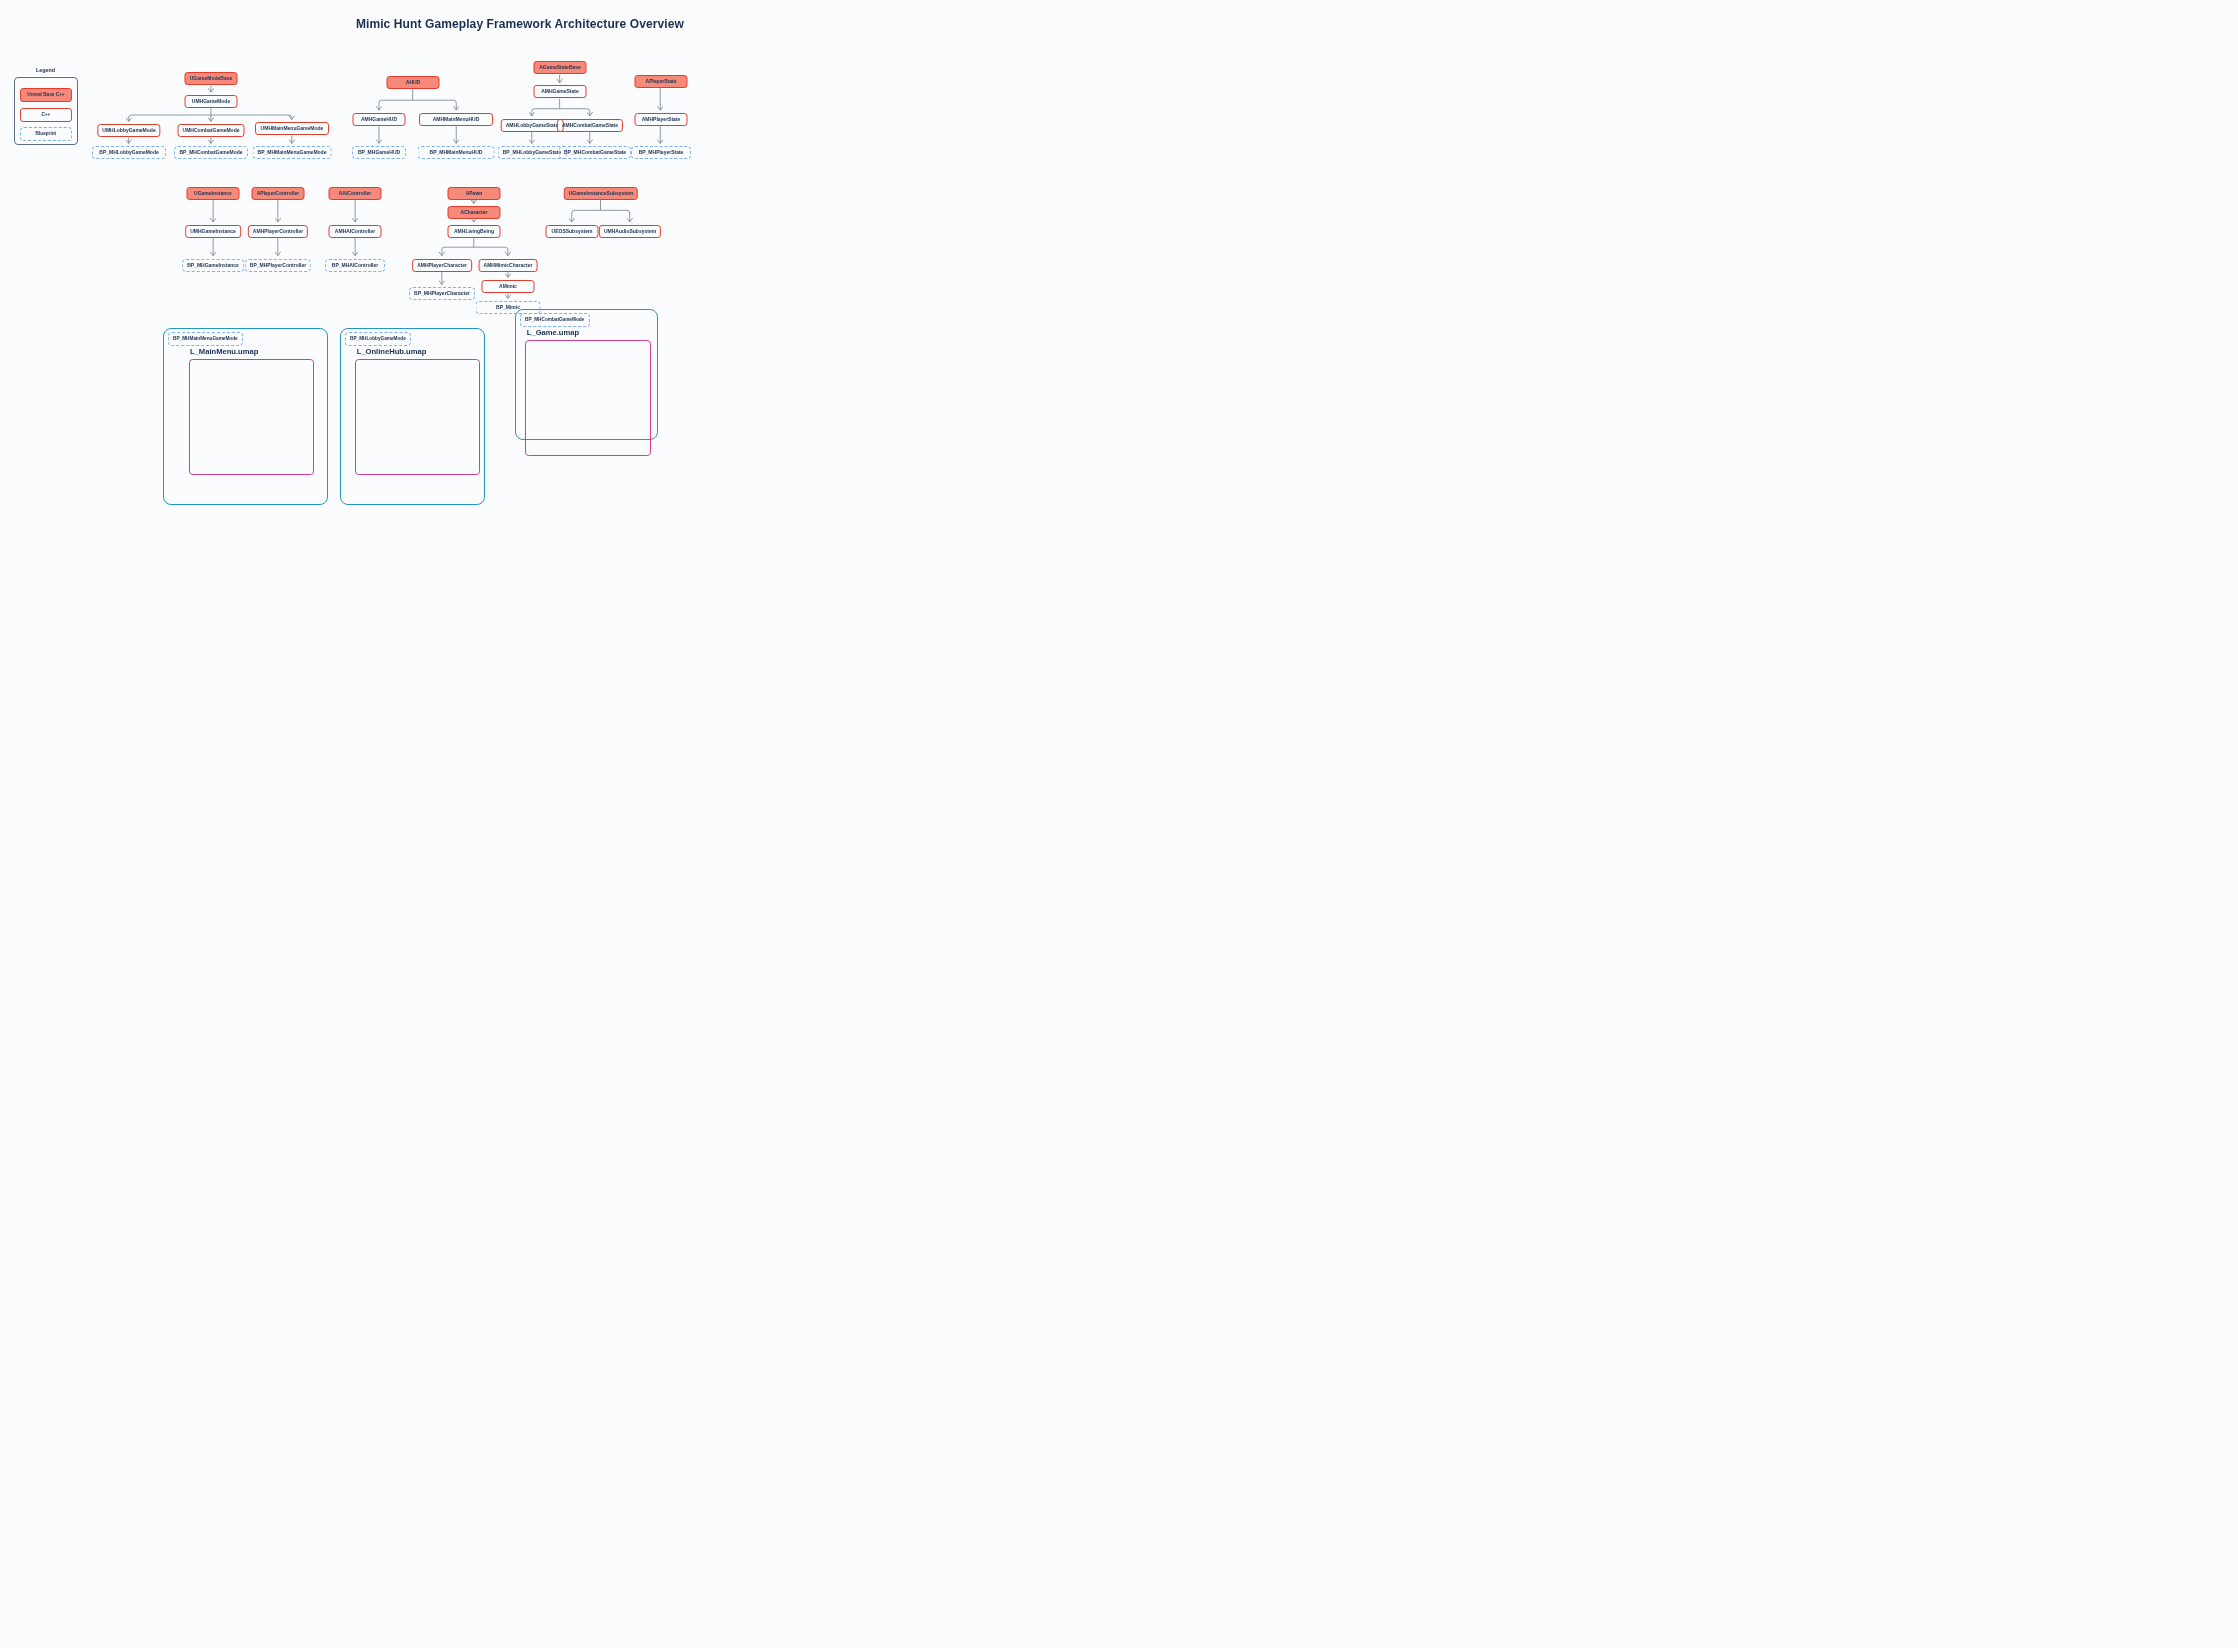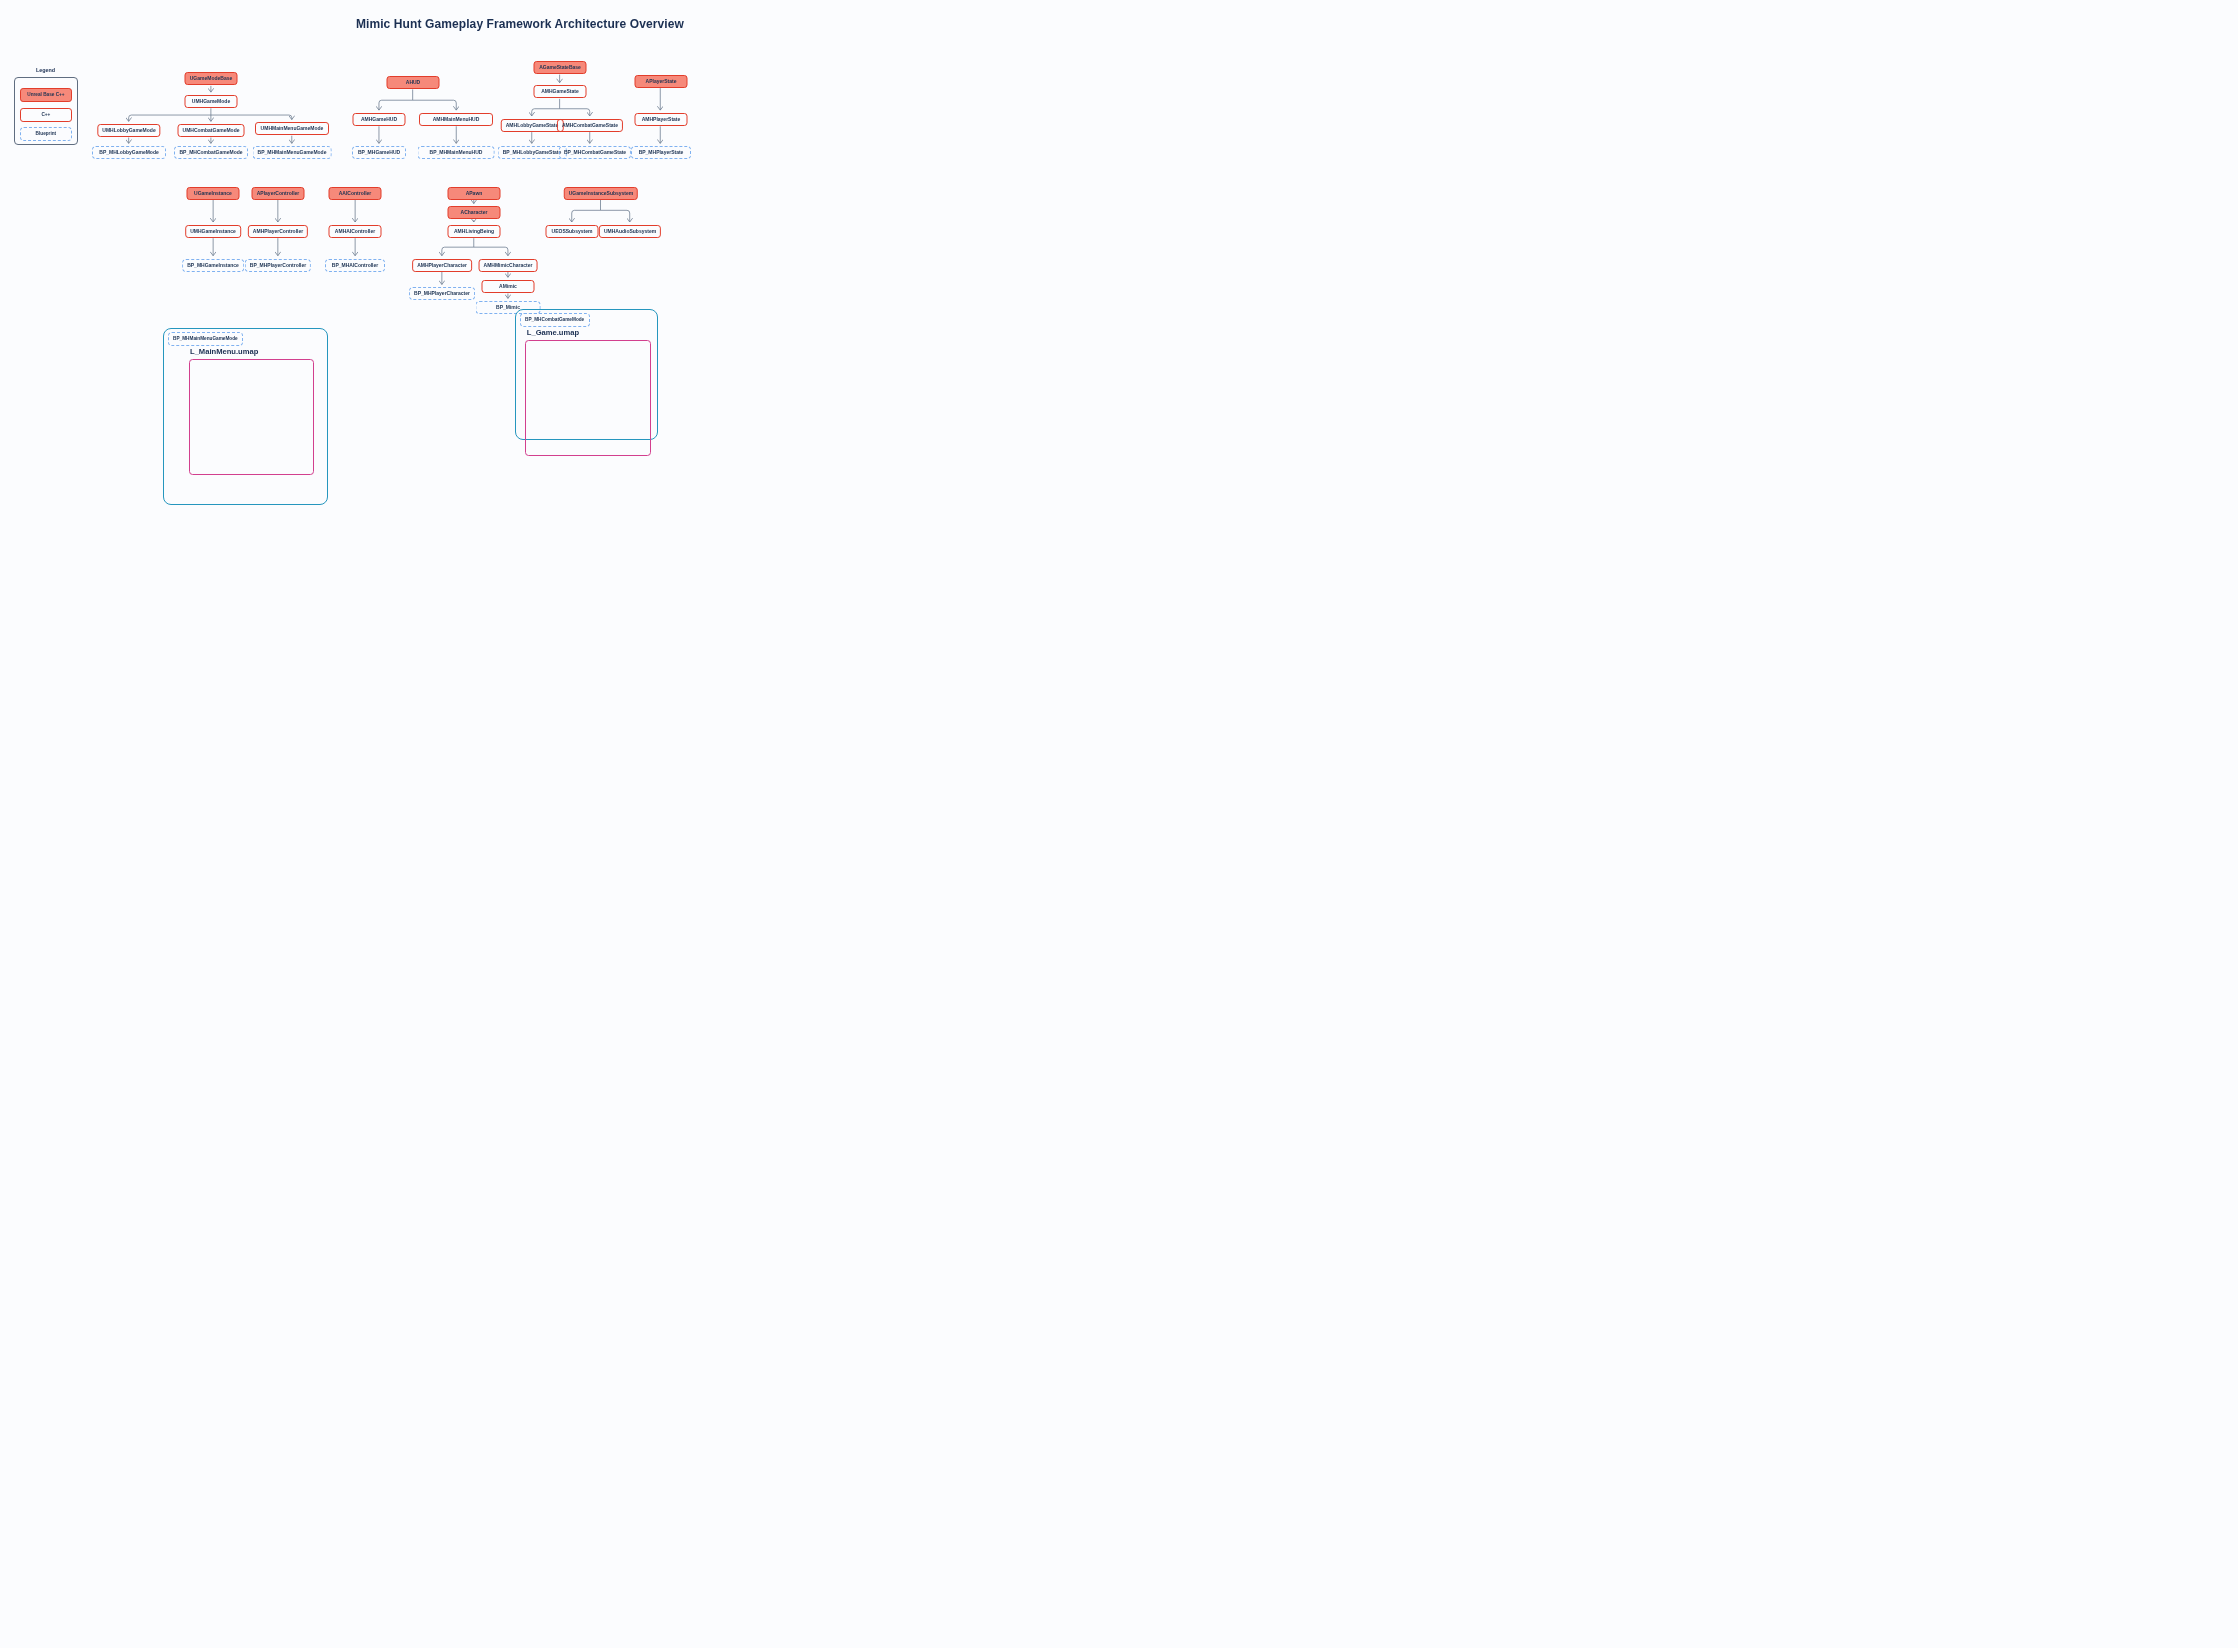--- a/index.html
+++ b/index.html
@@ -164,20 +164,25 @@
   <div class="node base" style="left:601px;top:187px;min-width:73px">UGameInstanceSubsystem</div>
   <div class="node" style="left:572px;top:225px">UEOSSubsystem</div>
   <div class="node" style="left:630px;top:225px">UMHAudioSubsystem</div>
 
   <div class="map" style="left:163px;top:328px;width:165px;height:177px">
     <div class="map-badge">BP_MHMainMenuGameMode</div>
     <div class="map-title" style="left:26px">L_MainMenu.umap</div>
     <div class="sublevel" style="left:25px;width:125px"></div>
   </div>
 
+  <div class="map" style="left:340px;top:328px;width:145px;height:177px">
+    <div class="map-badge">BP_MHLobbyGameMode</div>
+    <div class="map-title" style="left:15.7px">L_OnlineHub.umap</div>
+    <div class="sublevel" style="left:14px;width:125px"></div>
+  </div>
 
   <div class="map" style="left:515px;top:309px;width:143px;height:131px">
     <div class="map-badge">BP_MHCombatGameMode</div>
     <div class="map-title" style="left:10.8px">L_Game.umap</div>
     <div class="sublevel" style="left:9.4px;width:126px"></div>
   </div>
 
 </div>
 
 

